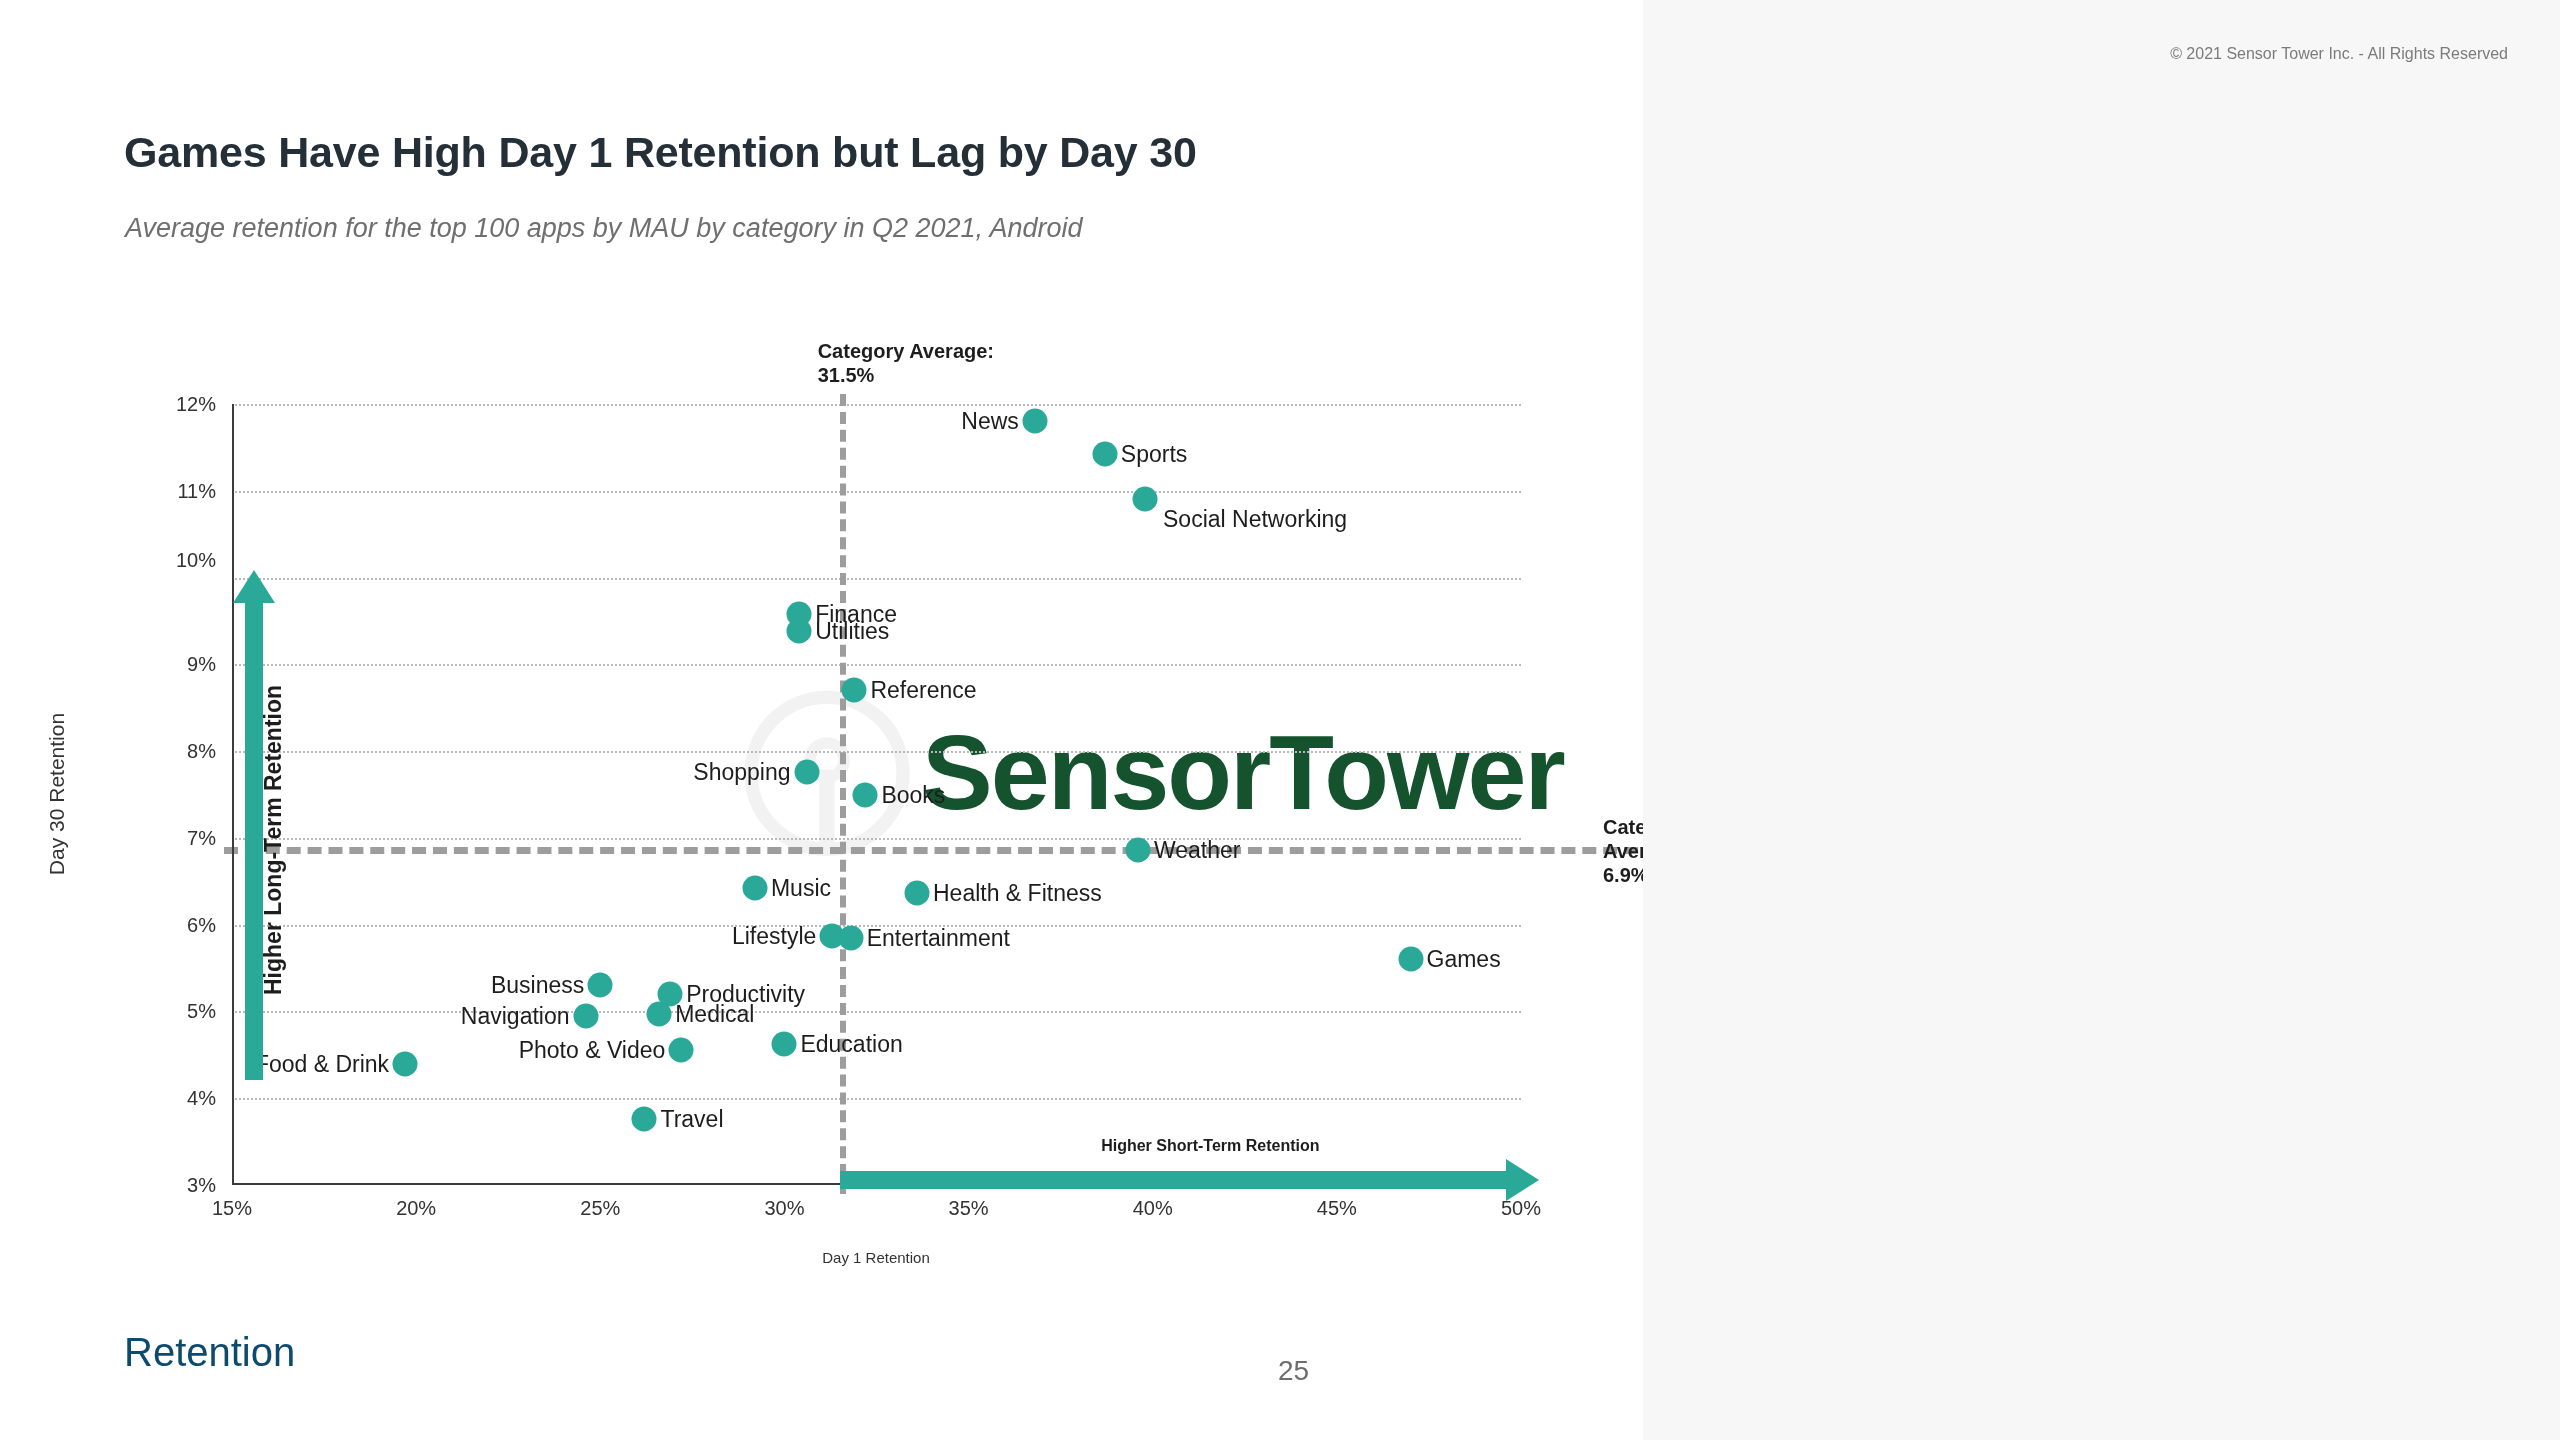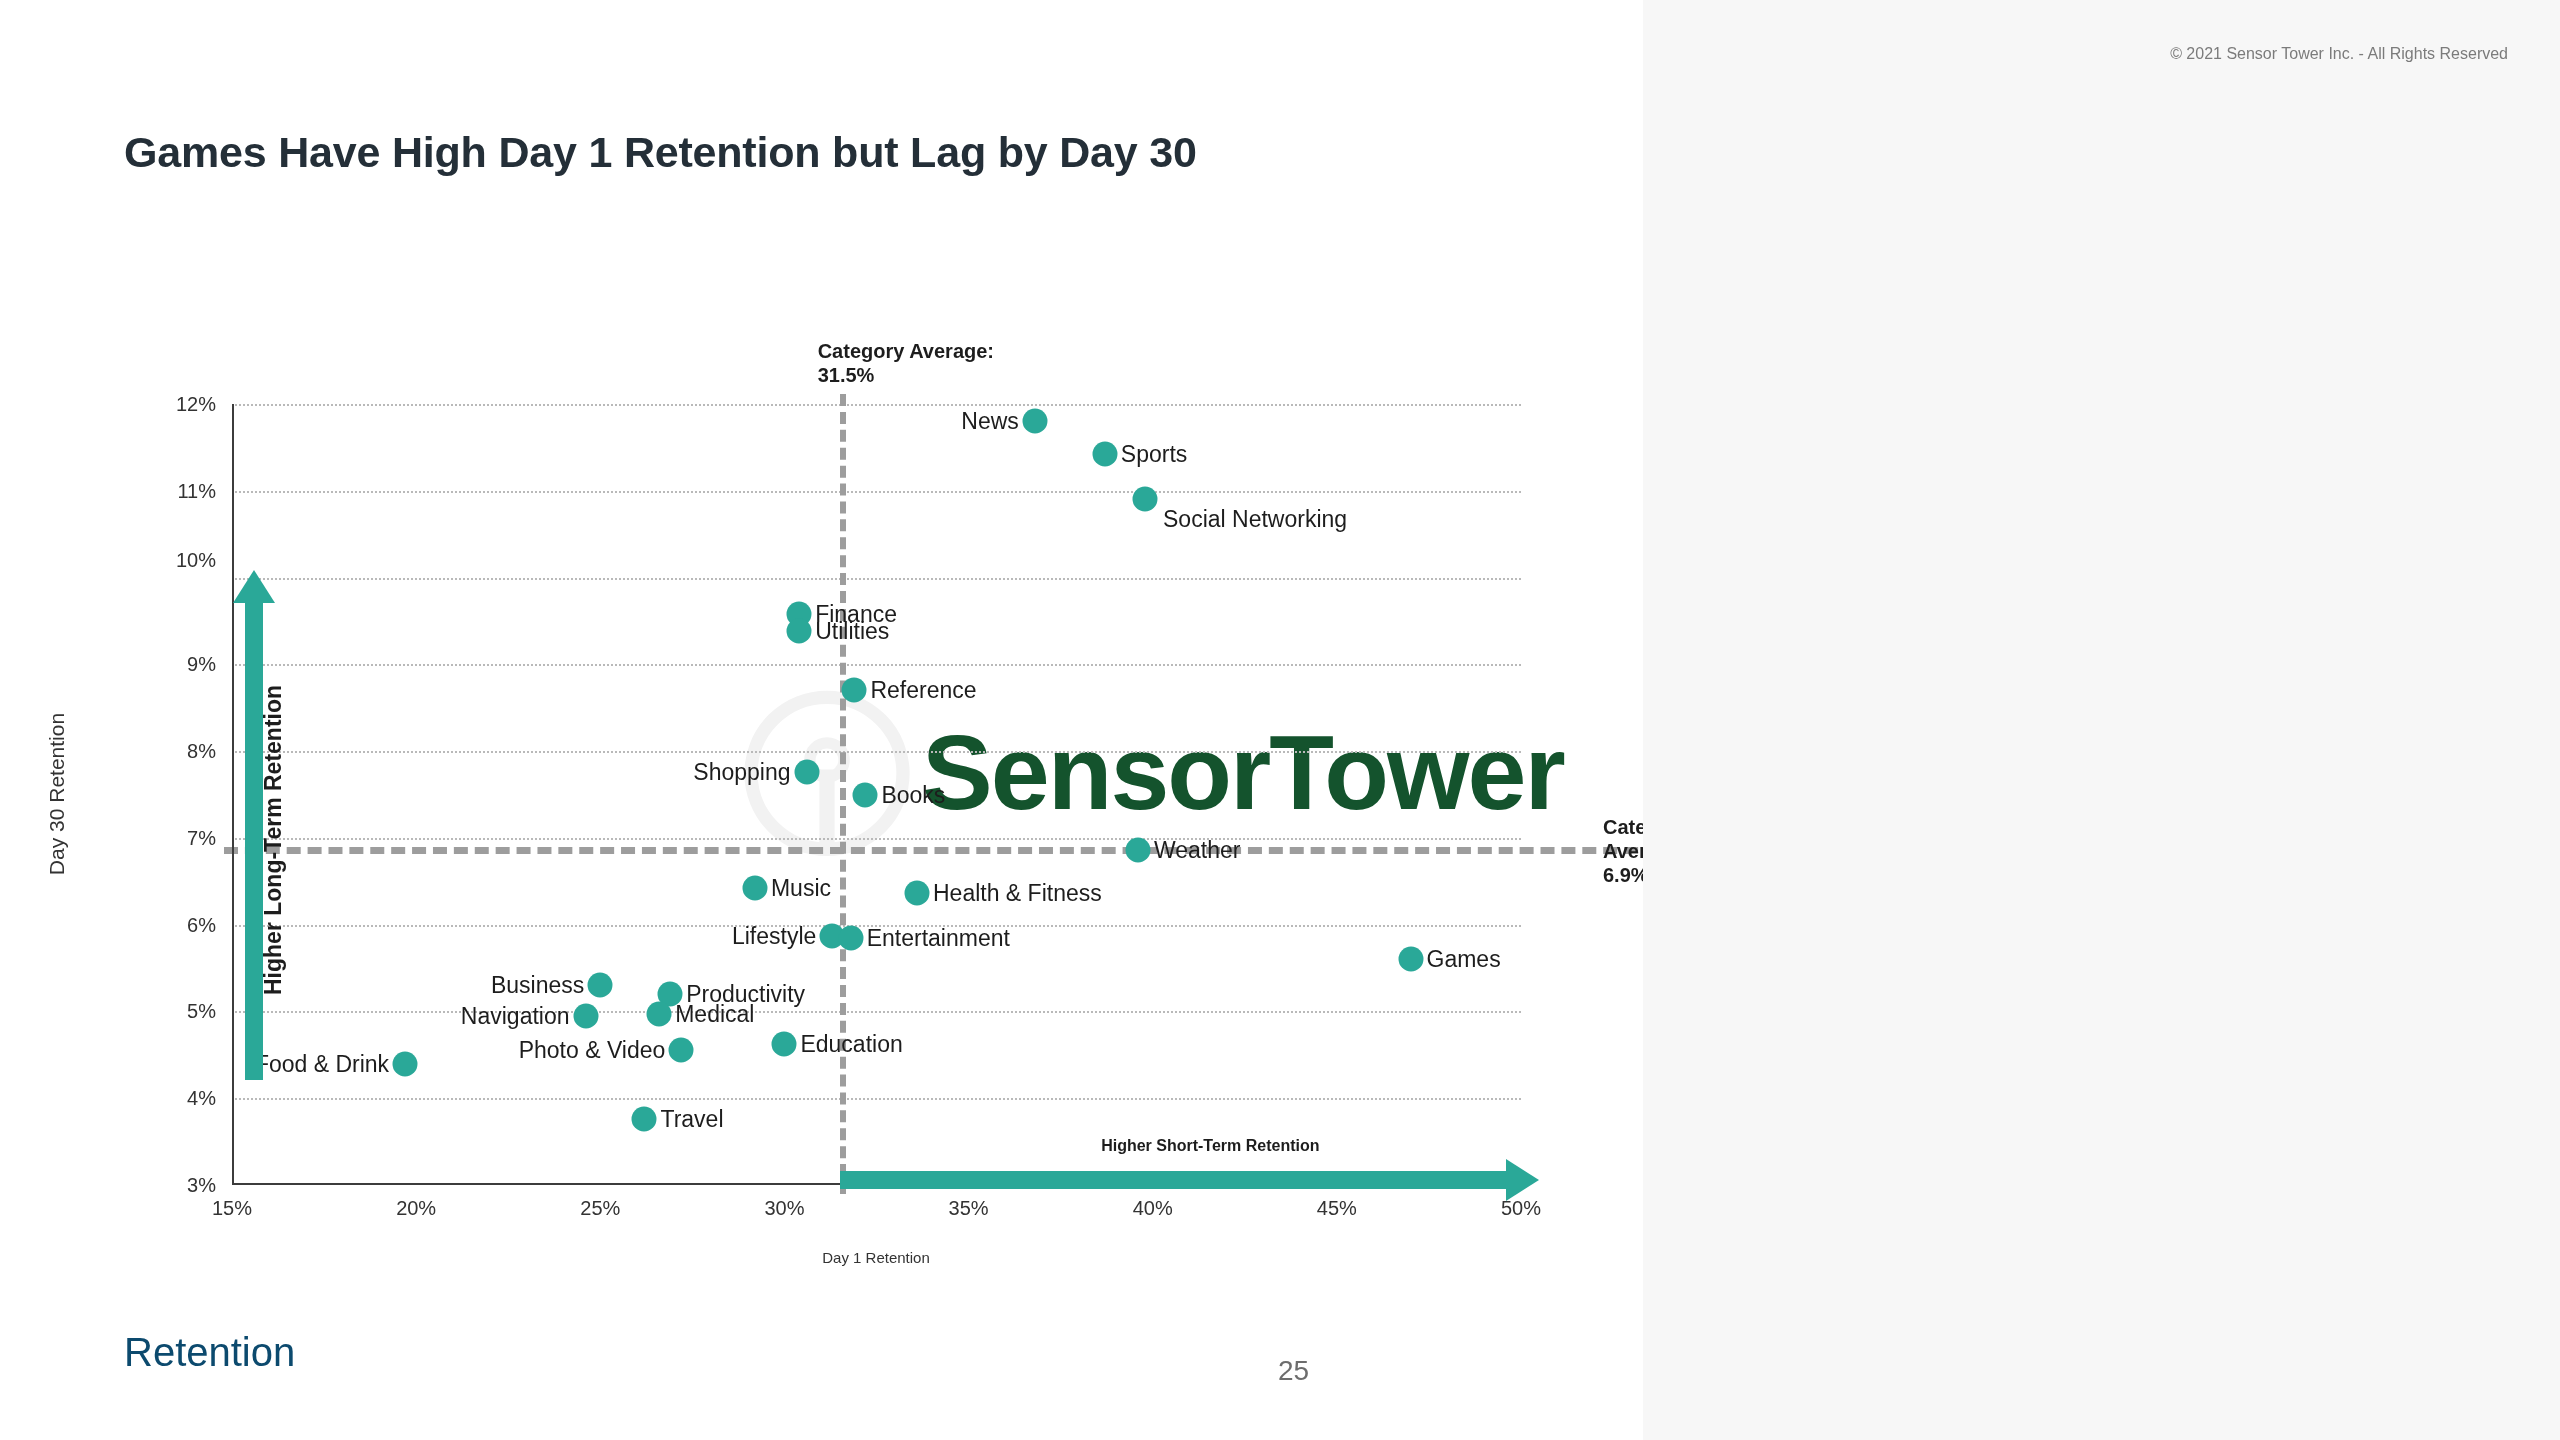--- a/index.html
+++ b/index.html
@@ -156,20 +156,21 @@
     position:absolute;right:52px;top:45px;
     font-size:16px;color:#7b7b7b;white-space:nowrap;
   }
 </style>
 </head>
 <body>
 
 <div id="slide">
 
   <div id="slide-title">Games Have High Day 1 Retention but Lag by Day 30</div>
+  <div id="slide-subtitle">Average retention for the top 100 apps by MAU by category in Q2 2021, Android</div>
 
   <div id="plot">
 
     <div id="watermark">
       <svg width="190" height="190" viewBox="0 0 100 100" style="position:absolute;left:0;top:0;">
         <circle cx="50" cy="47" r="40" fill="none" stroke="#f2f2f2" stroke-width="7"></circle>
         <circle cx="50" cy="40" r="9" fill="none" stroke="#f2f2f2" stroke-width="6"></circle>
         <rect x="46" y="45" width="8" height="45" fill="#f2f2f2"></rect>
       </svg>
       <div class="wm-text">SensorTower</div>

